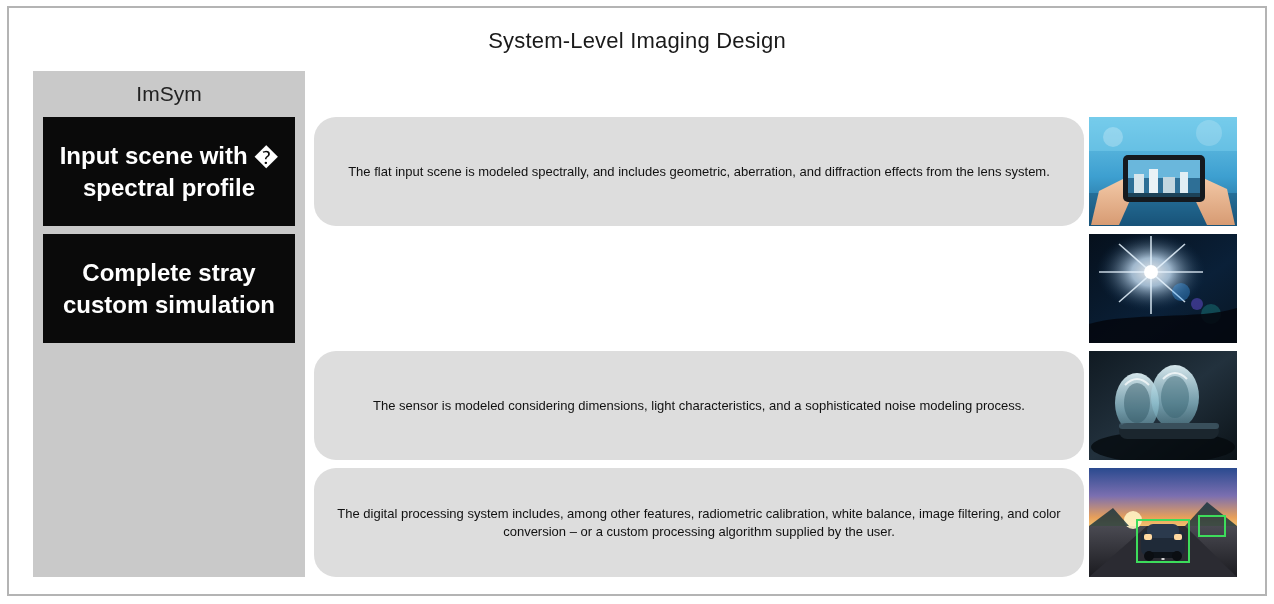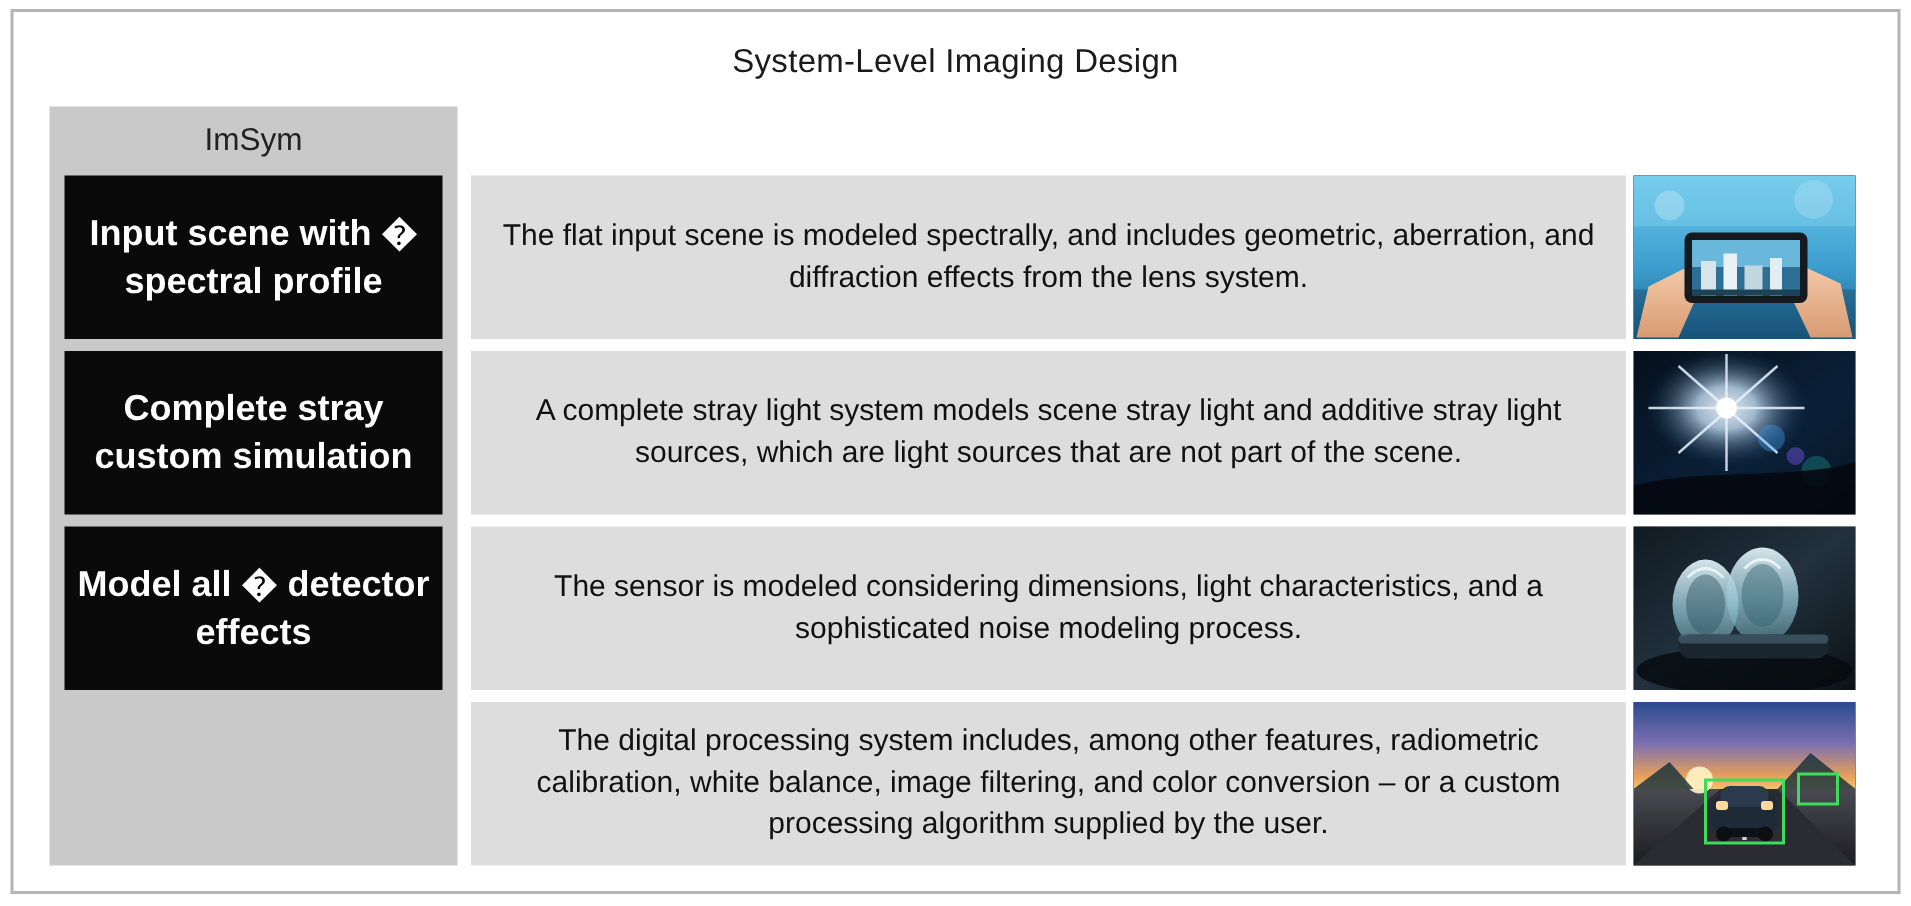--- a/index.html
+++ b/index.html
@@ -102,25 +102,26 @@
     position: absolute;
     left: 281px;
     top: 0;
     width: 770px;
     height: 109px;
     background: #dddddd;
     display: flex;
     align-items: center;
     justify-content: center;
     text-align: center;
-    font-size: 20px;
+    font-size: 13px;
     color: #111111;
     line-height: 1.38;
     padding: 0 14px;
     box-sizing: border-box;
+    border-radius: 22px;
   }
   .row .thumb {
     position: absolute;
     left: 1056px;
     top: 0;
     width: 148px;
     height: 109px;
     overflow: hidden;
     background: #111;
   }
@@ -172,21 +173,20 @@
               <rect x="60" y="52" width="9" height="28" fill="#eaf2f6"></rect>
               <rect x="74" y="60" width="12" height="20" fill="#c3d7e0"></rect>
               <rect x="91" y="55" width="8" height="25" fill="#e2eef4"></rect>
               <rect x="39" y="76" width="72" height="4" fill="#1c4258"></rect>
             </svg>
           </div>
         </div>
 
         <div class="row">
           <div class="black-label">Complete stray custom simulation</div>
-          <div class="desc">A complete stray light system models scene stray light and additive stray light sources, which are light sources that are not part of the scene.</div>
           <div class="thumb">
             <svg viewBox="0 0 148 109" preserveAspectRatio="none" aria-hidden="true">
               <defs>
                 <radialGradient id="g2flare" cx="0.5" cy="0.5" r="0.5">
                   <stop offset="0%" stop-color="#ffffff"></stop>
                   <stop offset="35%" stop-color="#cfe9ff" stop-opacity="0.85"></stop>
                   <stop offset="100%" stop-color="#0a2b4a" stop-opacity="0"></stop>
                 </radialGradient>
                 <linearGradient id="g2bg" x1="0" y1="0" x2="1" y2="1">
                   <stop offset="0%" stop-color="#06101c"></stop>
@@ -205,21 +205,20 @@
               <circle cx="62" cy="38" r="7" fill="#ffffff"></circle>
               <circle cx="92" cy="58" r="9" fill="#3fa7ff" opacity="0.35"></circle>
               <circle cx="108" cy="70" r="6" fill="#7d5bff" opacity="0.4"></circle>
               <circle cx="122" cy="80" r="10" fill="#26d0c0" opacity="0.25"></circle>
               <path d="M0 90 C40 78, 110 86, 148 74 L148 109 L0 109 Z" fill="#04080f" opacity="0.9"></path>
             </svg>
           </div>
         </div>
 
         <div class="row">
-          <div class="black-label">Model all � detector effects</div>
           <div class="desc">The sensor is modeled considering dimensions, light characteristics, and a sophisticated noise modeling process.</div>
           <div class="thumb">
             <svg viewBox="0 0 148 109" preserveAspectRatio="none" aria-hidden="true">
               <defs>
                 <linearGradient id="g3bg" x1="0" y1="0" x2="1" y2="1">
                   <stop offset="0%" stop-color="#101a22"></stop>
                   <stop offset="50%" stop-color="#22313d"></stop>
                   <stop offset="100%" stop-color="#0b1217"></stop>
                 </linearGradient>
                 <linearGradient id="g3glass" x1="0" y1="0" x2="0" y2="1">

